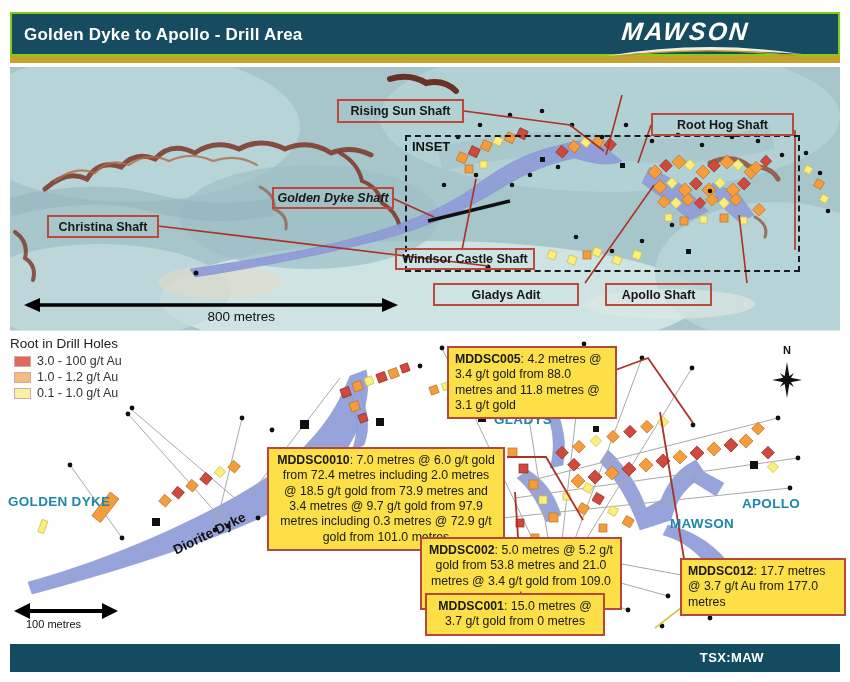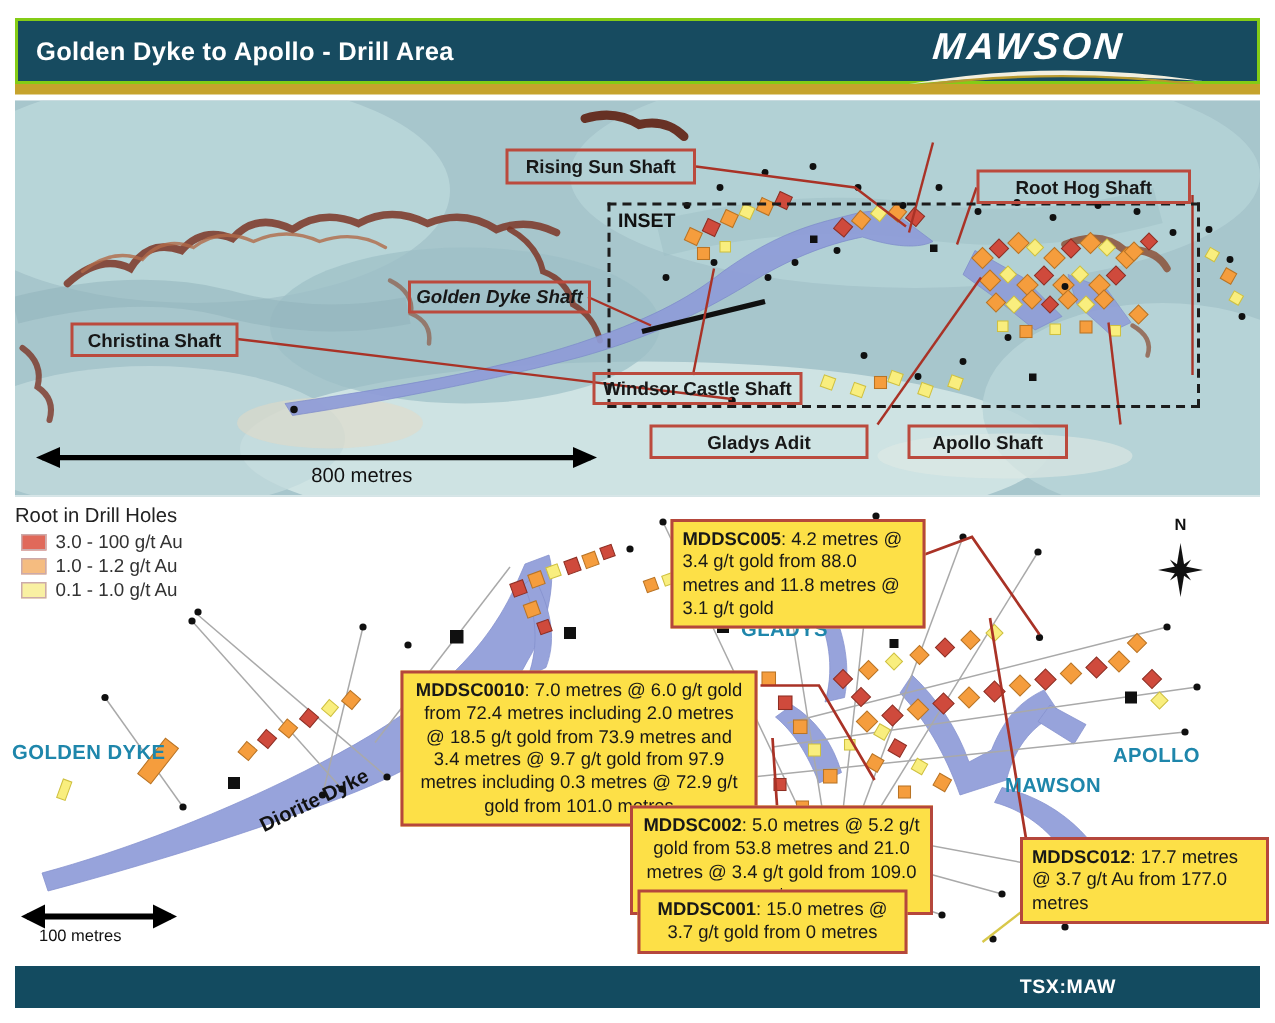--- a/index.html
+++ b/index.html
@@ -27,21 +27,21 @@
   .legend-row{position:absolute;left:4px;display:flex;align-items:center;gap:6px;font-size:12.5px;color:#333;}
   .swatch{display:inline-block;width:15px;height:9px;border:1px solid #caa;}
   .zone{position:absolute;color:#1e86ab;font-weight:bold;font-size:13.5px;letter-spacing:.3px;white-space:nowrap;}
   .dioritelabel{position:absolute;left:160px;top:196px;color:#111;font-weight:bold;font-size:13.5px;transform:rotate(-26deg);white-space:nowrap;}
   .callout{position:absolute;border:2px solid #b5473c;background:#fde047;color:#181818;font-size:12.3px;line-height:1.25;padding:4px 6px;box-sizing:border-box;}
   .center{text-align:center;}
   .planscale{left:16px;top:288px;color:#111;font-size:11px;}
   .northlabel{left:769px;top:14px;width:16px;text-align:center;color:#111;font-weight:bold;font-size:11px;}
 
   
-  .footer{left:10px;top:644px;width:830px;height:28px;background:#134b60;color:#ffffff;font-weight:bold;font-size:13px;line-height:28px;text-align:right;padding-right:96px;box-sizing:border-box;letter-spacing:.4px;}
+  .footer{left:10px;top:644px;width:830px;height:28px;background:#134b60;color:#ffffff;font-weight:bold;font-size:13px;line-height:28px;text-align:right;padding-right:76px;box-sizing:border-box;letter-spacing:.4px;}
 </style>
 </head>
 <body>
 
 <div class="page">
 
   <div class="abs header">
     <div class="abs title">Golden Dyke to Apollo - Drill Area</div>
     <div class="abs logo">
       <div class="abs logo-text">MAWSON</div>

